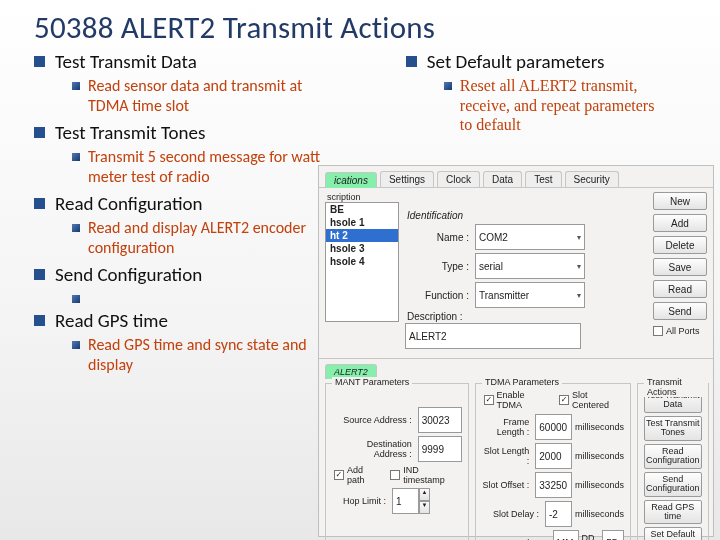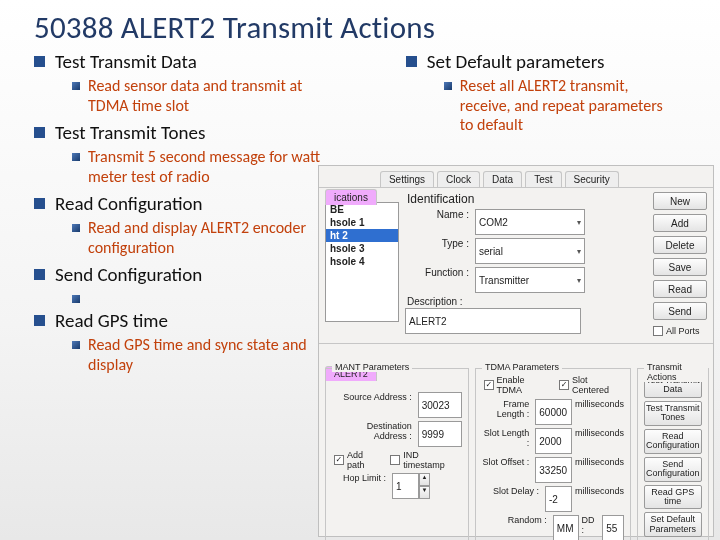--- a/index.html
+++ b/index.html
@@ -22,46 +22,46 @@
     width: 11px; height: 11px; background: #264f8e;
     margin: 6px 10px 0 0; flex: none;
   }
   .top-item .lbl { font-size: 19px; color: #111; }
   .sub-item { display: flex; align-items: flex-start; margin: 3px 0 6px 38px; }
   .sub-item .bullet {
     width: 8px; height: 8px; background: linear-gradient(135deg,#4e79b8,#183a6c);
     margin: 6px 8px 0 0; flex: none;
   }
   .sub-item .lbl { font-size: 16px; color: #c2410c; line-height: 1.22; max-width: 240px; }
-  .col-right .sub-item .lbl { max-width: 210px; }
+  .col-right .sub-item .lbl { max-width: 210px; font-family: Liberation Serif, serif; }
 
   
   .shot {
     position: absolute; right: 6px; bottom: 3px;
     width: 396px; height: 372px; background: #f3f2f0;
     border: 1px solid #bfbfbf; font-size: 10px; color: #222;
     font-family: Tahoma, Arial, sans-serif;
   }
   .tabs { display: flex; padding: 5px 6px 0 6px; gap: 3px; border-bottom: 1px solid #c6c6c6; }
   .tab {
     background: #eee; border: 1px solid #c6c6c6; border-bottom: none;
     padding: 2px 8px; border-radius: 3px 3px 0 0; font-size: 10px;
   }
-  .tab.active { background: #f0abfc; position: relative; top: 18px; }
+  .tab.active { background: #86efac; position: relative; top: 1px; font-style: italic; }
   .upper { display: flex; padding: 4px 6px 6px 6px; gap: 6px; border-bottom: 1px solid #c6c6c6;}
   .listbox {
     width: 74px; height: 120px; background: #fff; border: 1px solid #9a9a9a;
     font-size: 10px;
     font-weight: bold;
   }
   .listbox div { padding: 1px 4px; }
   .listbox .sel { background: #2f6fd0; color: #fff; }
   .formcol { flex: 1; }
-  .grp-title { font-size: 12px; margin: 0 0 2px 2px; }
-  .row { display: flex; margin: 3px 0; }
+  .grp-title { font-size: 10px; margin: 18px 0 2px 2px; font-style: italic; }
+  .row { display: flex; align-items: center; margin: 3px 0; }
   .row label { width: 64px; text-align: right; margin-right: 6px; }
   .inp {
     border: 1px solid #9a9a9a; background: #fff; height: 16px; padding: 12px 3px;
     font-size: 10px; display: flex; align-items: center;
   }
   .sel-caret::after { content: "▾"; margin-left: auto; font-size: 8px; color: #555; }
   .btncol { width: 54px; display: flex; flex-direction: column; gap: 4px; }
   .winbtn {
     height: 18px; background: linear-gradient(#fdfdfd,#e4e4e4);
     border: 1px solid #9a9a9a; border-radius: 2px; font-size: 10px;

